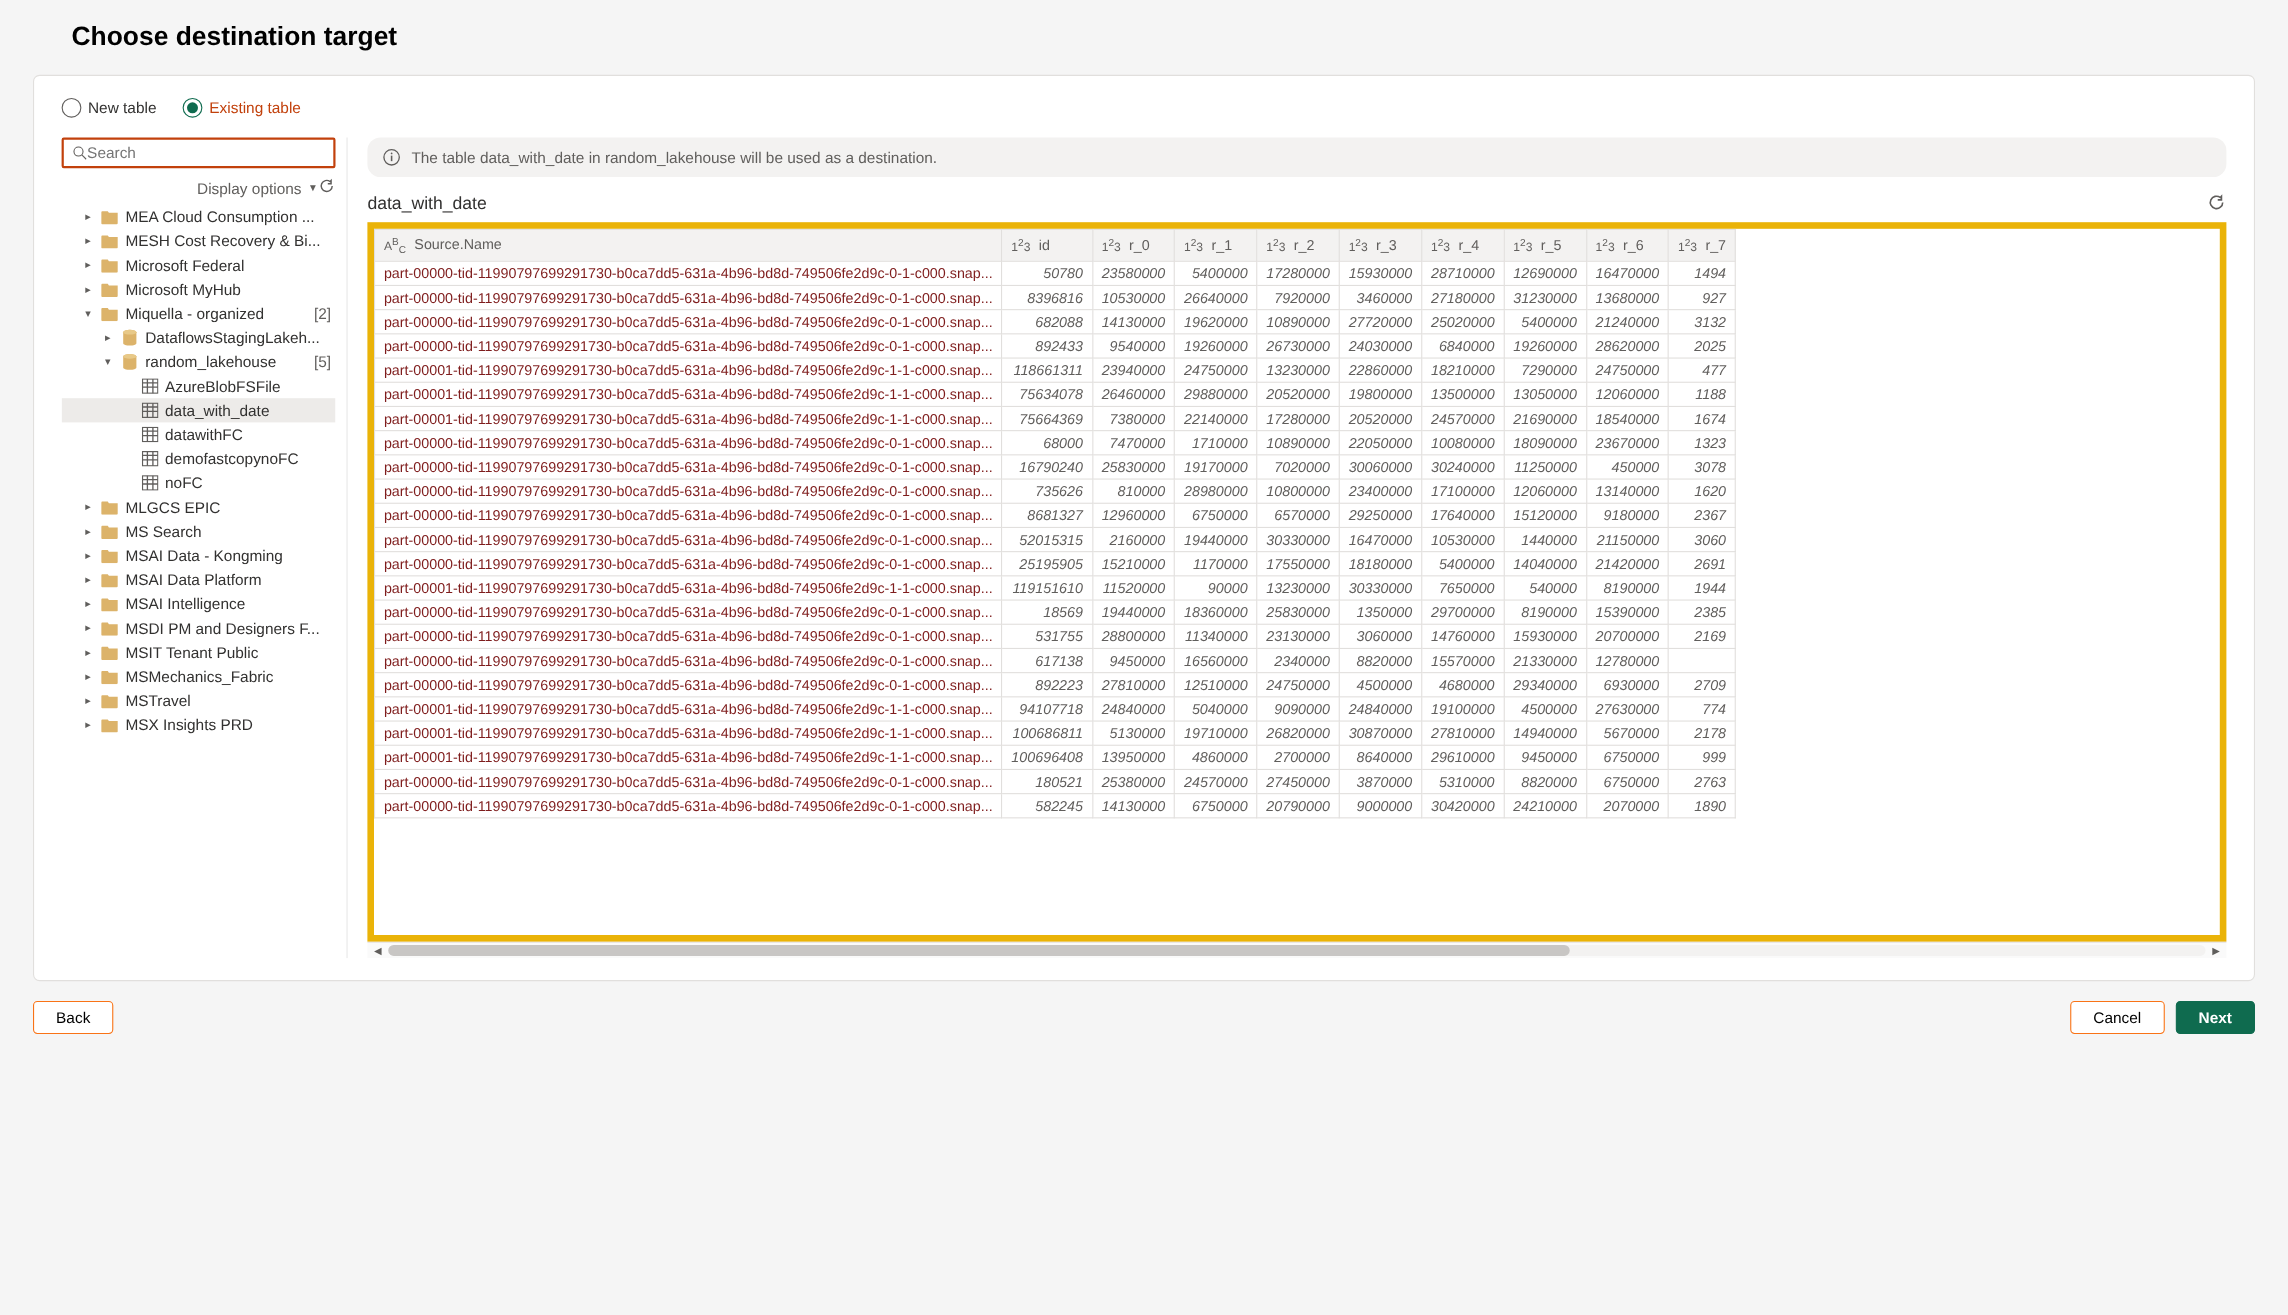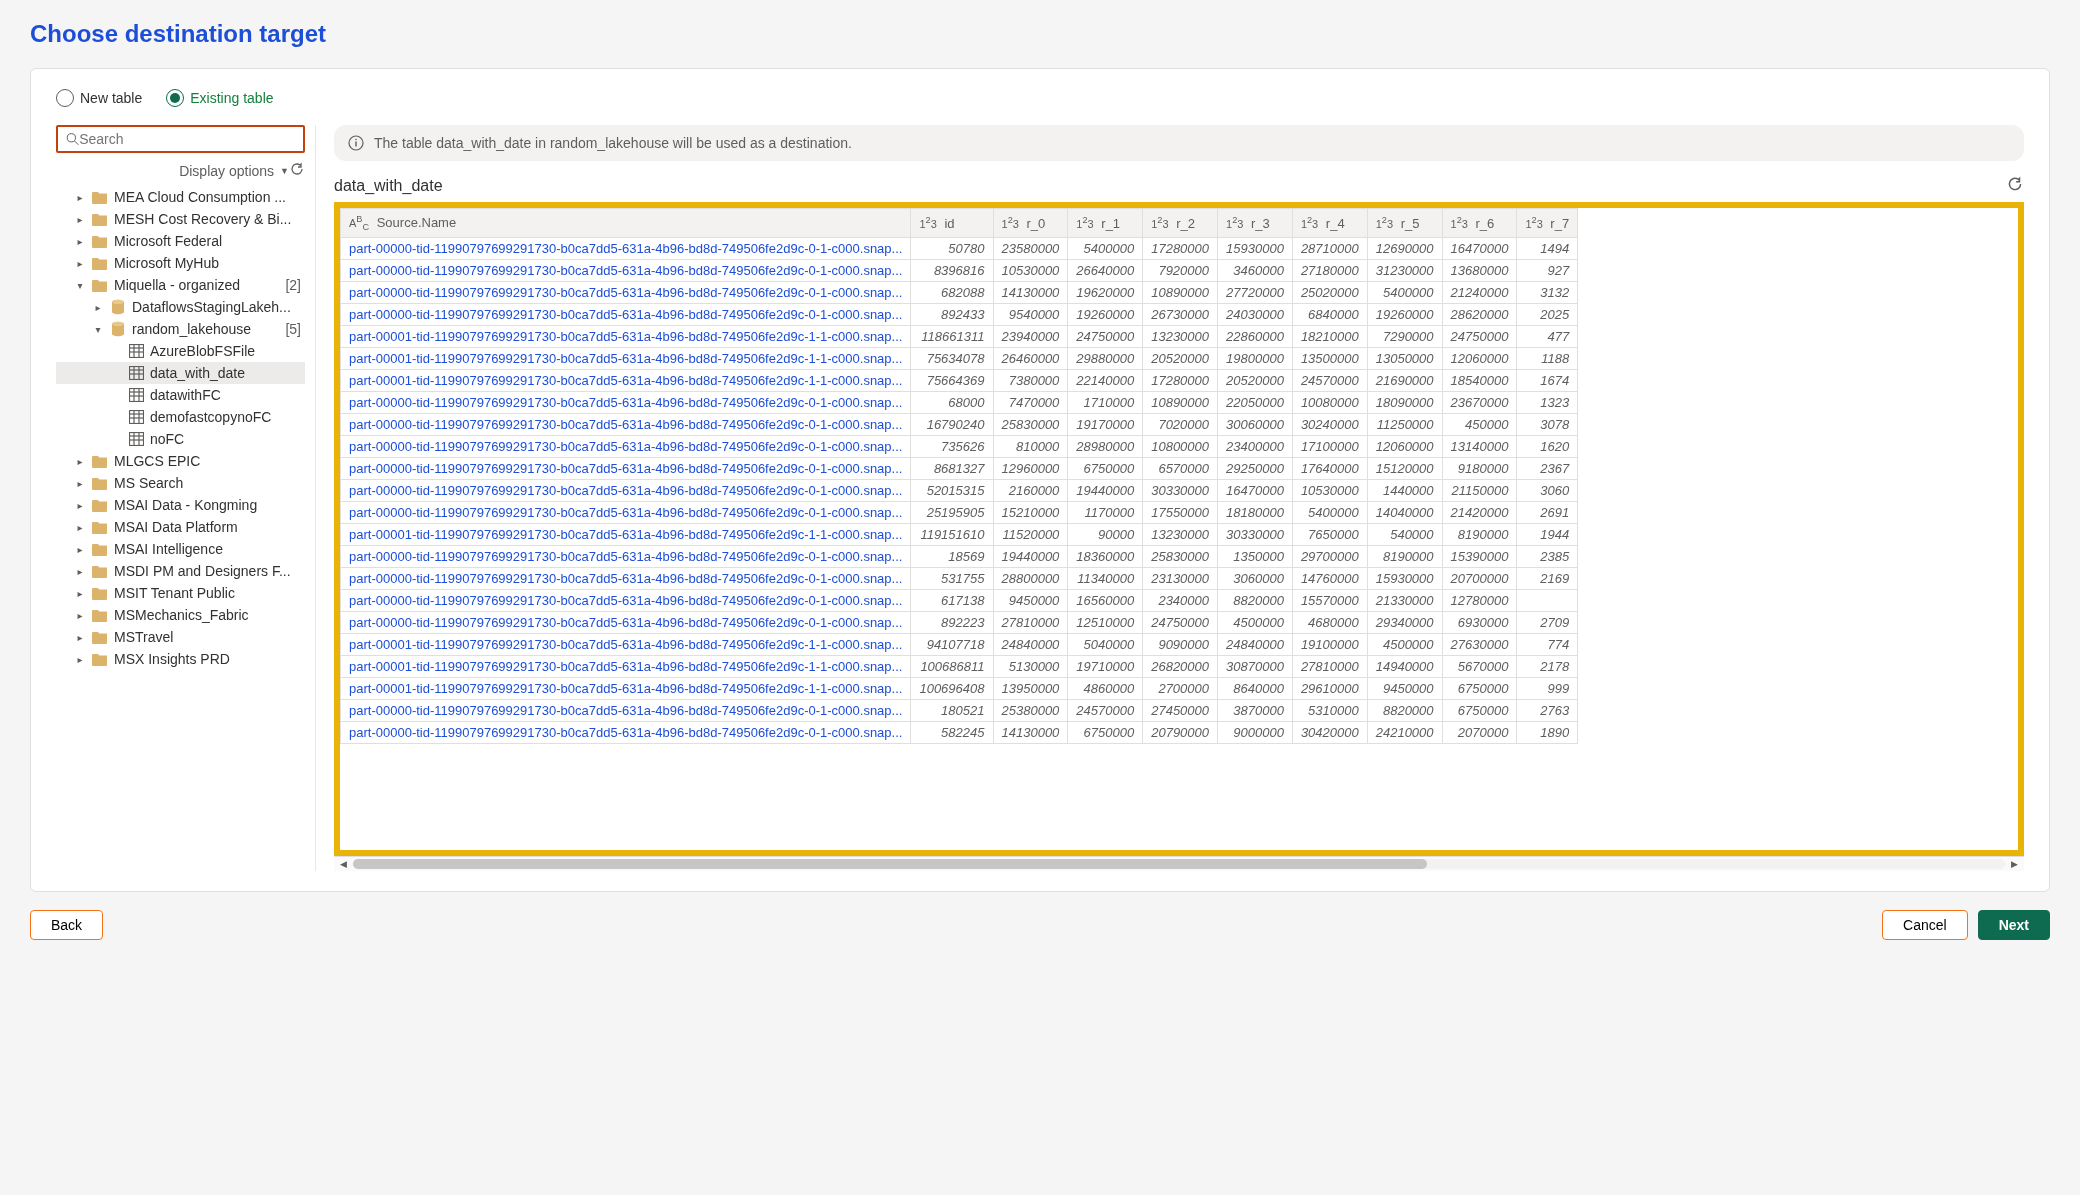--- a/index.html
+++ b/index.html
@@ -11,21 +11,22 @@
       font-family: 'Segoe UI', Tahoma, sans-serif;
       font-size: 14px;
       background-color: #f5f5f5;
       color: #323130;
       padding: 20px 30px;
     }
     .page-title {
       font-size: 24px;
       font-weight: 600;
       margin-bottom: 20px;
-      color: #1d4ed8;
+      color: #000000;
+      margin-left: 35px;
     }
     .main-panel {
       background: #ffffff;
       border: 1px solid #e1dfdd;
       border-radius: 6px;
       padding: 20px 25px;
       display: flex;
       flex-direction: column;
       height: 824px;
     }
@@ -52,21 +53,21 @@
     .radio-circle.selected {
       border-color: #0f6b4f;
     }
     .radio-dot {
       width: 10px;
       height: 10px;
       border-radius: 50%;
       background: #0f6b4f;
     }
     .radio-label.selected {
-      color: #15803d;
+      color: #c2410c;
     }
     .content-row {
       display: flex;
       gap: 18px;
       flex: 1;
       min-height: 0;
     }
     .left-panel {
       width: 260px;
       display: flex;
@@ -197,21 +198,21 @@
       white-space: nowrap;
       overflow: hidden;
       text-overflow: ellipsis;
     }
     .data-table td.num {
       text-align: right;
       font-style: italic;
       color: #605e5c;
     }
     .data-table td.text {
-      color: #1d4ed8;
+      color: #7f1d1d;
       margin-top: 22px;
     }
     .col-source { width: 500px; }
     .col-id { width: 70px; text-align: right;}
     .col-r { width: 65px; text-align: right;}
     .col-r7 { width: 45px; text-align: right;}
     .type-icon {
       font-size: 11px;
       color: #605e5c;
       margin-right: 4px;

